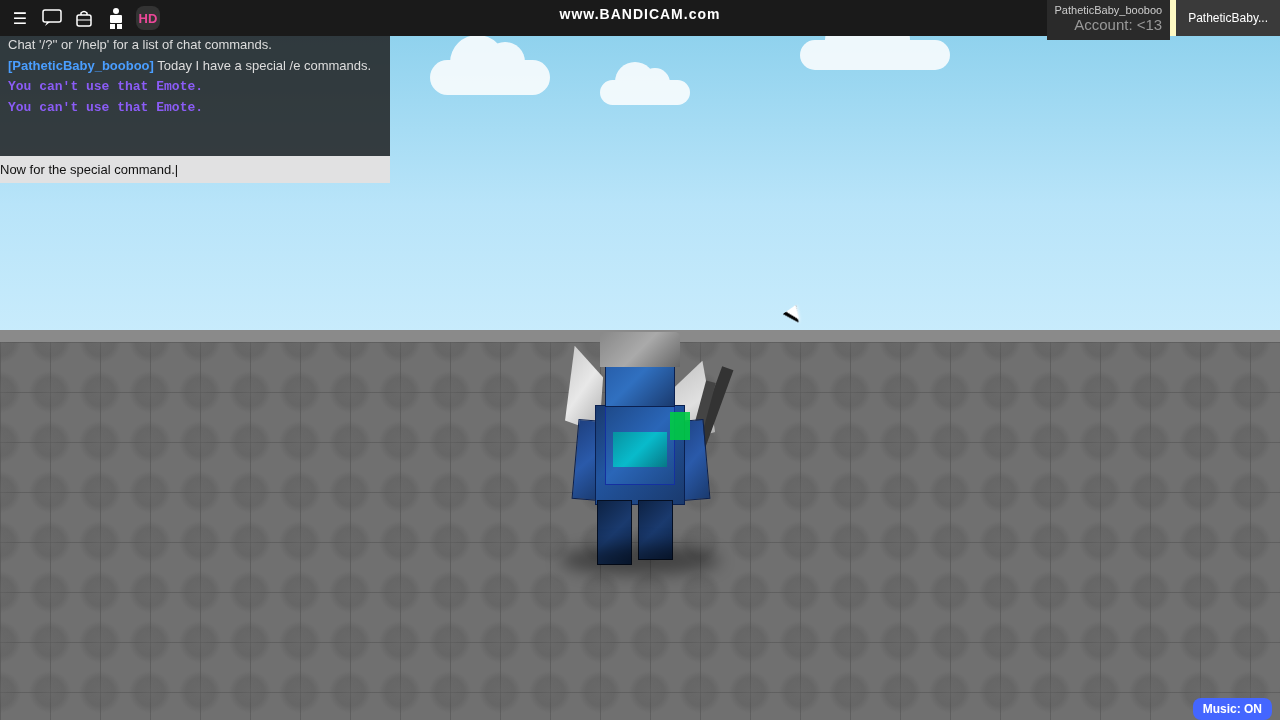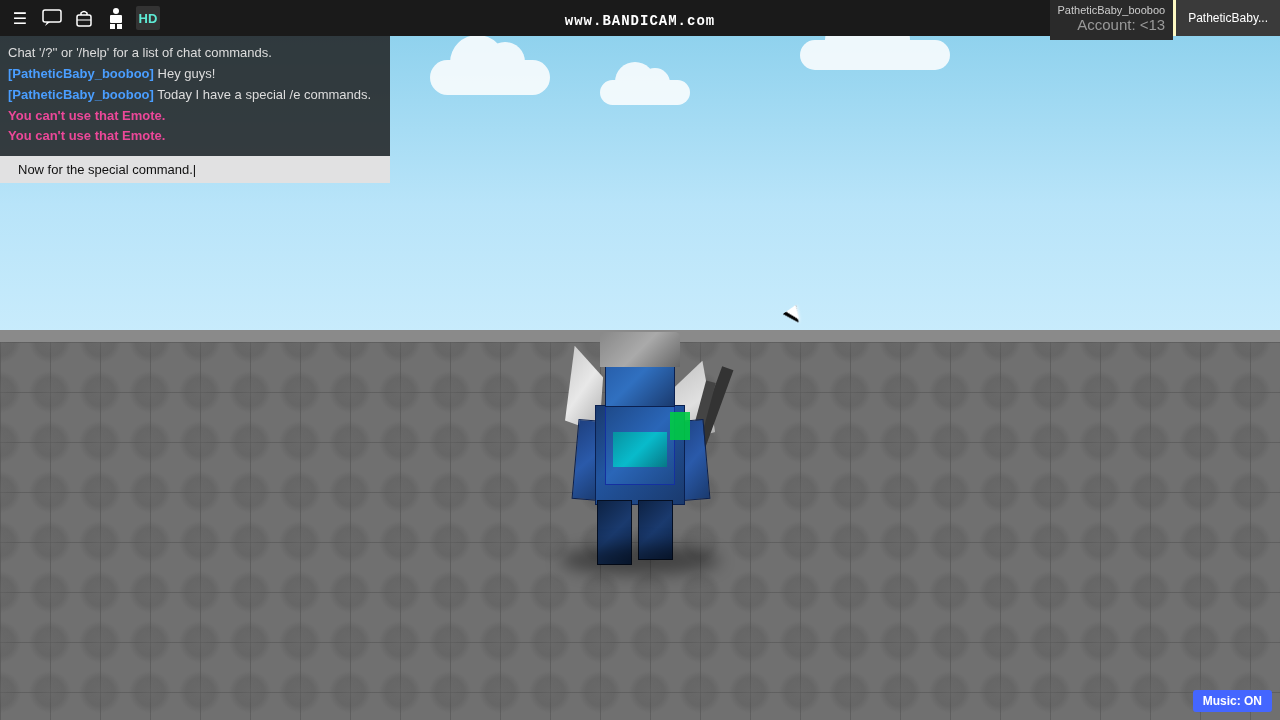--- a/index.html
+++ b/index.html
@@ -339,90 +339,90 @@
     }
 
     .player-avatar-btn {
       background: #3a3a3a;
       border: none;
       color: white;
       font-size: 12px;
       padding: 4px 12px;
       height: 36px;
       cursor: pointer;
-      border-left: 3px solid #fef9c3;
+      border-left: 6px solid #fef9c3;
       white-space: nowrap;
     }
 
     
     #chat-panel {
       position: absolute;
       top: 36px;
       left: 0;
       width: 390px;
       background: rgba(30, 30, 30, 0.85);
       z-index: 50;
     }
 
     #chat-messages {
-      padding: 8px 8px;
+      padding: 0 8px;
       min-height: 120px;
       border-radius: 28px;
     }
 
     .chat-line {
       font-size: 13px;
       line-height: 1.45;
       margin-bottom: 2px;
       color: #ddd;
     }
 
     .chat-username {
       color: #4a9eff;
       font-weight: bold;
     }
 
     .chat-error {
-      color: #ec4899;
+      color: #8b5cf6;
       font-weight: bold;
+      font-family: Liberation Mono, monospace;
     }
 
     #chat-input-box {
       width: 100%;
       background: rgba(240, 240, 240, 0.92);
       border: none;
       outline: none;
-      padding: 6px 18px;
+      padding: 6px 0;
       font-size: 13px;
       color: #111;
       font-family: Arial, sans-serif;
     }
 
     
     #music-badge {
       position: absolute;
-      bottom: 8px;
+      bottom: 0;
       right: 8px;
       background: #4466ff;
       color: white;
       font-size: 12px;
       font-weight: bold;
       padding: 4px 10px;
-      border-radius: 3px;
+      border-radius: 8px;
       z-index: 100;
     }
 
     
     #bandicam-watermark {
       position: absolute;
-      top: 12px;
+      top: 5px;
       left: 50%;
       transform: translateX(-50%);
       z-index: 200;
-      font-family: Liberation Mono, monospace;
     }
   </style>
 </head>
 <body>
 
 <div id="game-world">
 
   <div class="sky">
     <div class="cloud cloud1"></div>
     <div class="cloud cloud2"></div>
@@ -478,21 +478,21 @@
       </svg>
     </div>
     <div class="top-icon">
       <svg width="20" height="22" viewBox="0 0 20 22" fill="white">
         <circle cx="10" cy="4" r="3" fill="white"></circle>
         <rect x="4" y="8" width="12" height="8" rx="1" fill="white"></rect>
         <rect x="4" y="17" width="5" height="5" fill="white"></rect>
         <rect x="11" y="17" width="5" height="5" fill="white"></rect>
       </svg>
     </div>
-    <div class="top-icon" style="font-size:13px; font-weight:bold; color:#5eead4; background:#333; padding:1px 5px; border-radius:2px;">
+    <div class="top-icon" style="font-size:13px; font-weight:bold; color:#ec4899; background:#333; padding:1px 5px; border-radius:8px;">
       <span>HD</span>
     </div>
   </div>
 
   <div id="bandicam-watermark">
     <span style="color:white; font-size:14px; font-weight:bold; letter-spacing:1px;">www.BANDICAM.com</span>
   </div>
 
   <div class="top-bar-right">
     <div class="player-info">
@@ -504,23 +504,20 @@
     </button>
   </div>
 </div>
 
 <div id="chat-panel">
   <div id="chat-messages">
     <div class="chat-line">
       <span>Chat '/?'' or '/help' for a list of chat commands.</span>
     </div>
     <div class="chat-line">
-      <span class="chat-username">[PatheticBaby_booboo]</span><span> Hey guys!</span>
-    </div>
-    <div class="chat-line">
       <span class="chat-username">[PatheticBaby_booboo]</span><span> Today I have a special /e commands.</span>
     </div>
     <div class="chat-line chat-error">
       <span>You can't use that Emote.</span>
     </div>
     <div class="chat-line chat-error">
       <span>You can't use that Emote.</span>
     </div>
   </div>
   <input id="chat-input-box" type="text" value="Now for the special command.|" style="">

